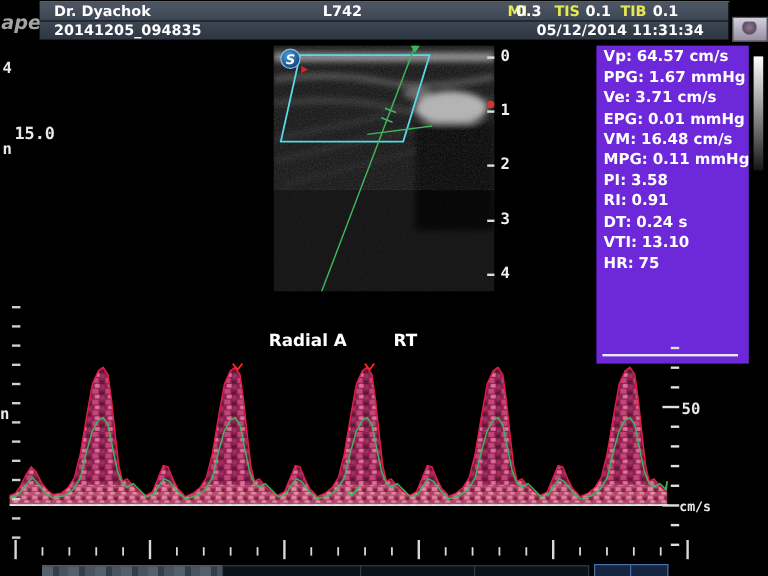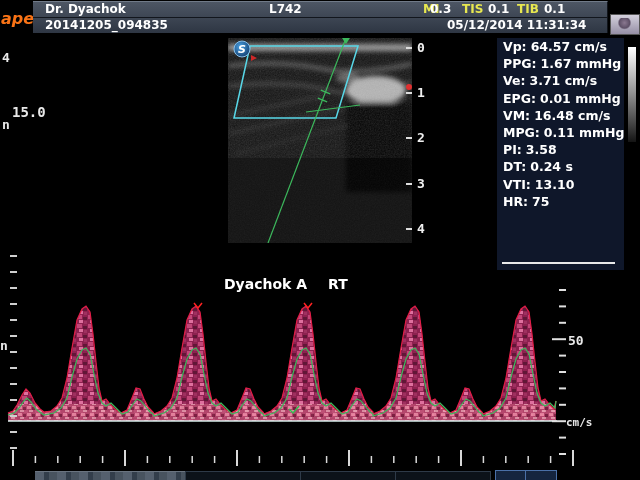--- a/index.html
+++ b/index.html
@@ -1,21 +1,21 @@
 <!DOCTYPE html>
 <html><head>
 <meta charset="utf-8">
 <style>
   html,body{margin:0;padding:0;background:#000;}
   .screen{position:relative;width:640px;height:480px;background:#000;overflow:hidden;
           font-family:"DejaVu Sans","Liberation Sans",sans-serif;color:#fff;}
 
   
   .logo{position:absolute;left:1px;top:9px;font-size:16px;font-weight:bold;font-style:italic;
-        color:#f97316;letter-spacing:0px;}
+        color:#a3a3a3;letter-spacing:0px;}
   .header{position:absolute;left:33px;top:1px;width:574px;height:31px;
           background:linear-gradient(#4d5664,#2e3643);border-top:1px solid #707a88;
           border-right:1px solid #11151c;}
   .hrow{position:absolute;left:0;width:100%;height:15px;font-size:12px;font-weight:bold;line-height:15px;}
   .hrow1{top:0;border-bottom:1px solid #12161d;}
   .hrow2{top:16px;}
   .hrow span{position:absolute;white-space:nowrap;}
   .ylw{color:#e8e850;}
   .thumb{position:absolute;left:610px;top:14px;width:28px;height:19px;
          background:linear-gradient(#d3d0dc,#968fa5);border:1px solid #555;}
@@ -29,21 +29,21 @@
   
   .bmode{position:absolute;left:228px;top:38px;width:184px;height:205px;}
   .depthscale{position:absolute;left:404px;top:38px;width:34px;height:205px;}
   .dmark{position:absolute;left:0;height:14px;line-height:14px;}
   .dmark .dash{position:absolute;left:2px;top:6px;width:6px;height:2px;background:#ddd;}
   .dmark .num{position:absolute;left:13px;top:0;font-family:"DejaVu Sans Mono","Liberation Mono",monospace;
               font-weight:bold;font-size:13px;color:#f0f0f0;}
   .focusdot{position:absolute;left:406px;top:84px;width:6px;height:6px;background:#e03030;border-radius:50%;}
 
   
-  .panel{position:absolute;left:497px;top:38px;width:127px;height:232px;background:#0f172a;}
+  .panel{position:absolute;left:497px;top:38px;width:127px;height:265px;background:#6d28d9;}
   .mrow{position:relative;height:17.2px;line-height:17.2px;padding-left:6px;
         font-size:12.5px;font-weight:bold;white-space:nowrap;}
   .mrow .mv{margin-left:4px;}
   .punderline{position:absolute;left:5px;bottom:6px;width:113px;height:2px;background:#e9e9e9;}
   .graybar{position:absolute;left:628px;top:47px;width:8px;height:95px;
            background:linear-gradient(#ffffff,#9a9a9a 45%,#3a3a3a 85%,#141414);}
 
   
   .dopsvg{position:absolute;left:0;top:250px;}
   .vlabel{position:absolute;font-size:14px;font-weight:bold;color:#fff;}
@@ -161,29 +161,30 @@
 
   <div class="panel">
     <div class="rows">
         <div class="mrow"><span class="ml">Vp:</span><span class="mv">64.57 cm/s</span></div>
         <div class="mrow"><span class="ml">PPG:</span><span class="mv">1.67 mmHg</span></div>
         <div class="mrow"><span class="ml">Ve:</span><span class="mv">3.71 cm/s</span></div>
         <div class="mrow"><span class="ml">EPG:</span><span class="mv">0.01 mmHg</span></div>
         <div class="mrow"><span class="ml">VM:</span><span class="mv">16.48 cm/s</span></div>
         <div class="mrow"><span class="ml">MPG:</span><span class="mv">0.11 mmHg</span></div>
         <div class="mrow"><span class="ml">PI:</span><span class="mv">3.58</span></div>
+        <div class="mrow"><span class="ml">RI:</span><span class="mv">0.91</span></div>
         <div class="mrow"><span class="ml">DT:</span><span class="mv">0.24 s</span></div>
         <div class="mrow"><span class="ml">VTI:</span><span class="mv">13.10</span></div>
         <div class="mrow"><span class="ml">HR:</span><span class="mv">75</span></div>
       </div>
     <div class="punderline"></div>
   </div>
   <div class="graybar"></div>
 
-  <div class="vlabel vessel">Dyachok A</div>
+  <div class="vlabel vessel">Radial A</div>
   <div class="vlabel side">RT</div>
 
   <svg class="dopsvg" width="640" height="230" viewBox="0 250 640 230">
     <defs>
       <pattern id="mosaic" width="11" height="9" patternUnits="userSpaceOnUse">
         <rect width="11" height="9" fill="#8e2150"></rect>
         <rect x="0" y="0" width="5" height="4" fill="#c84a7c"></rect>
         <rect x="6" y="2" width="4" height="3" fill="#5c1634"></rect>
         <rect x="2" y="5" width="4" height="3" fill="#e87aa8"></rect>
         <rect x="7" y="6" width="3" height="3" fill="#a13362"></rect>

